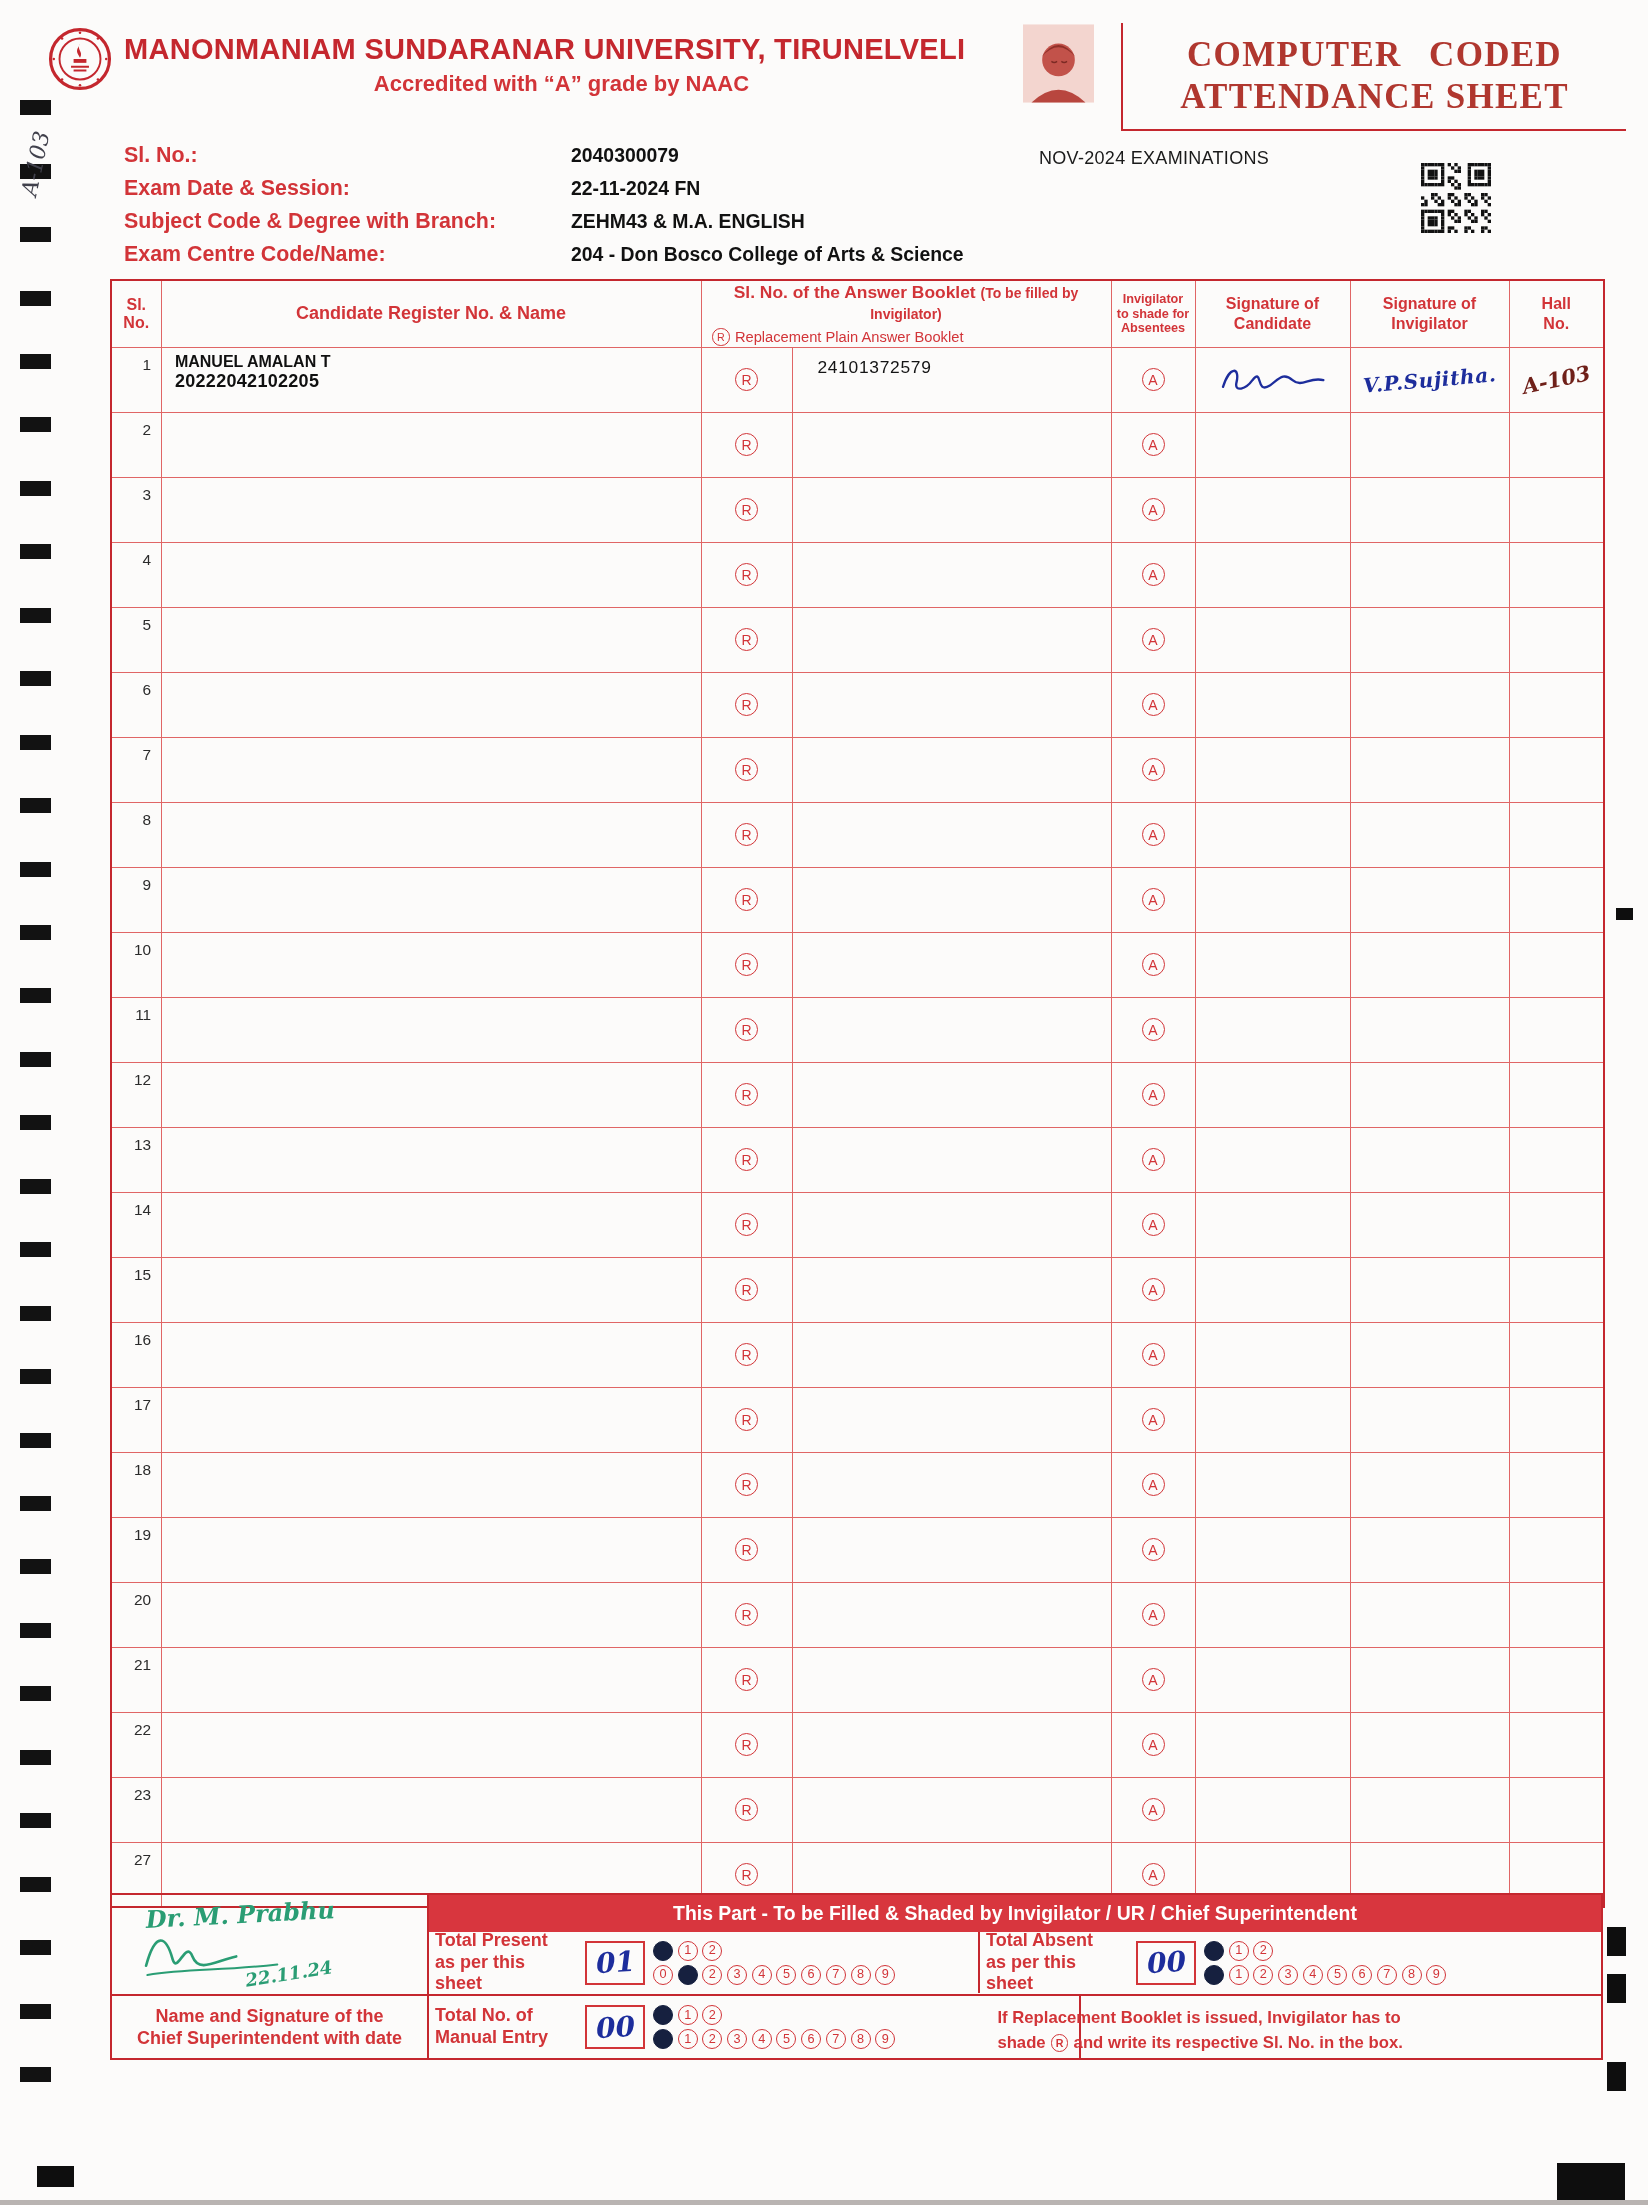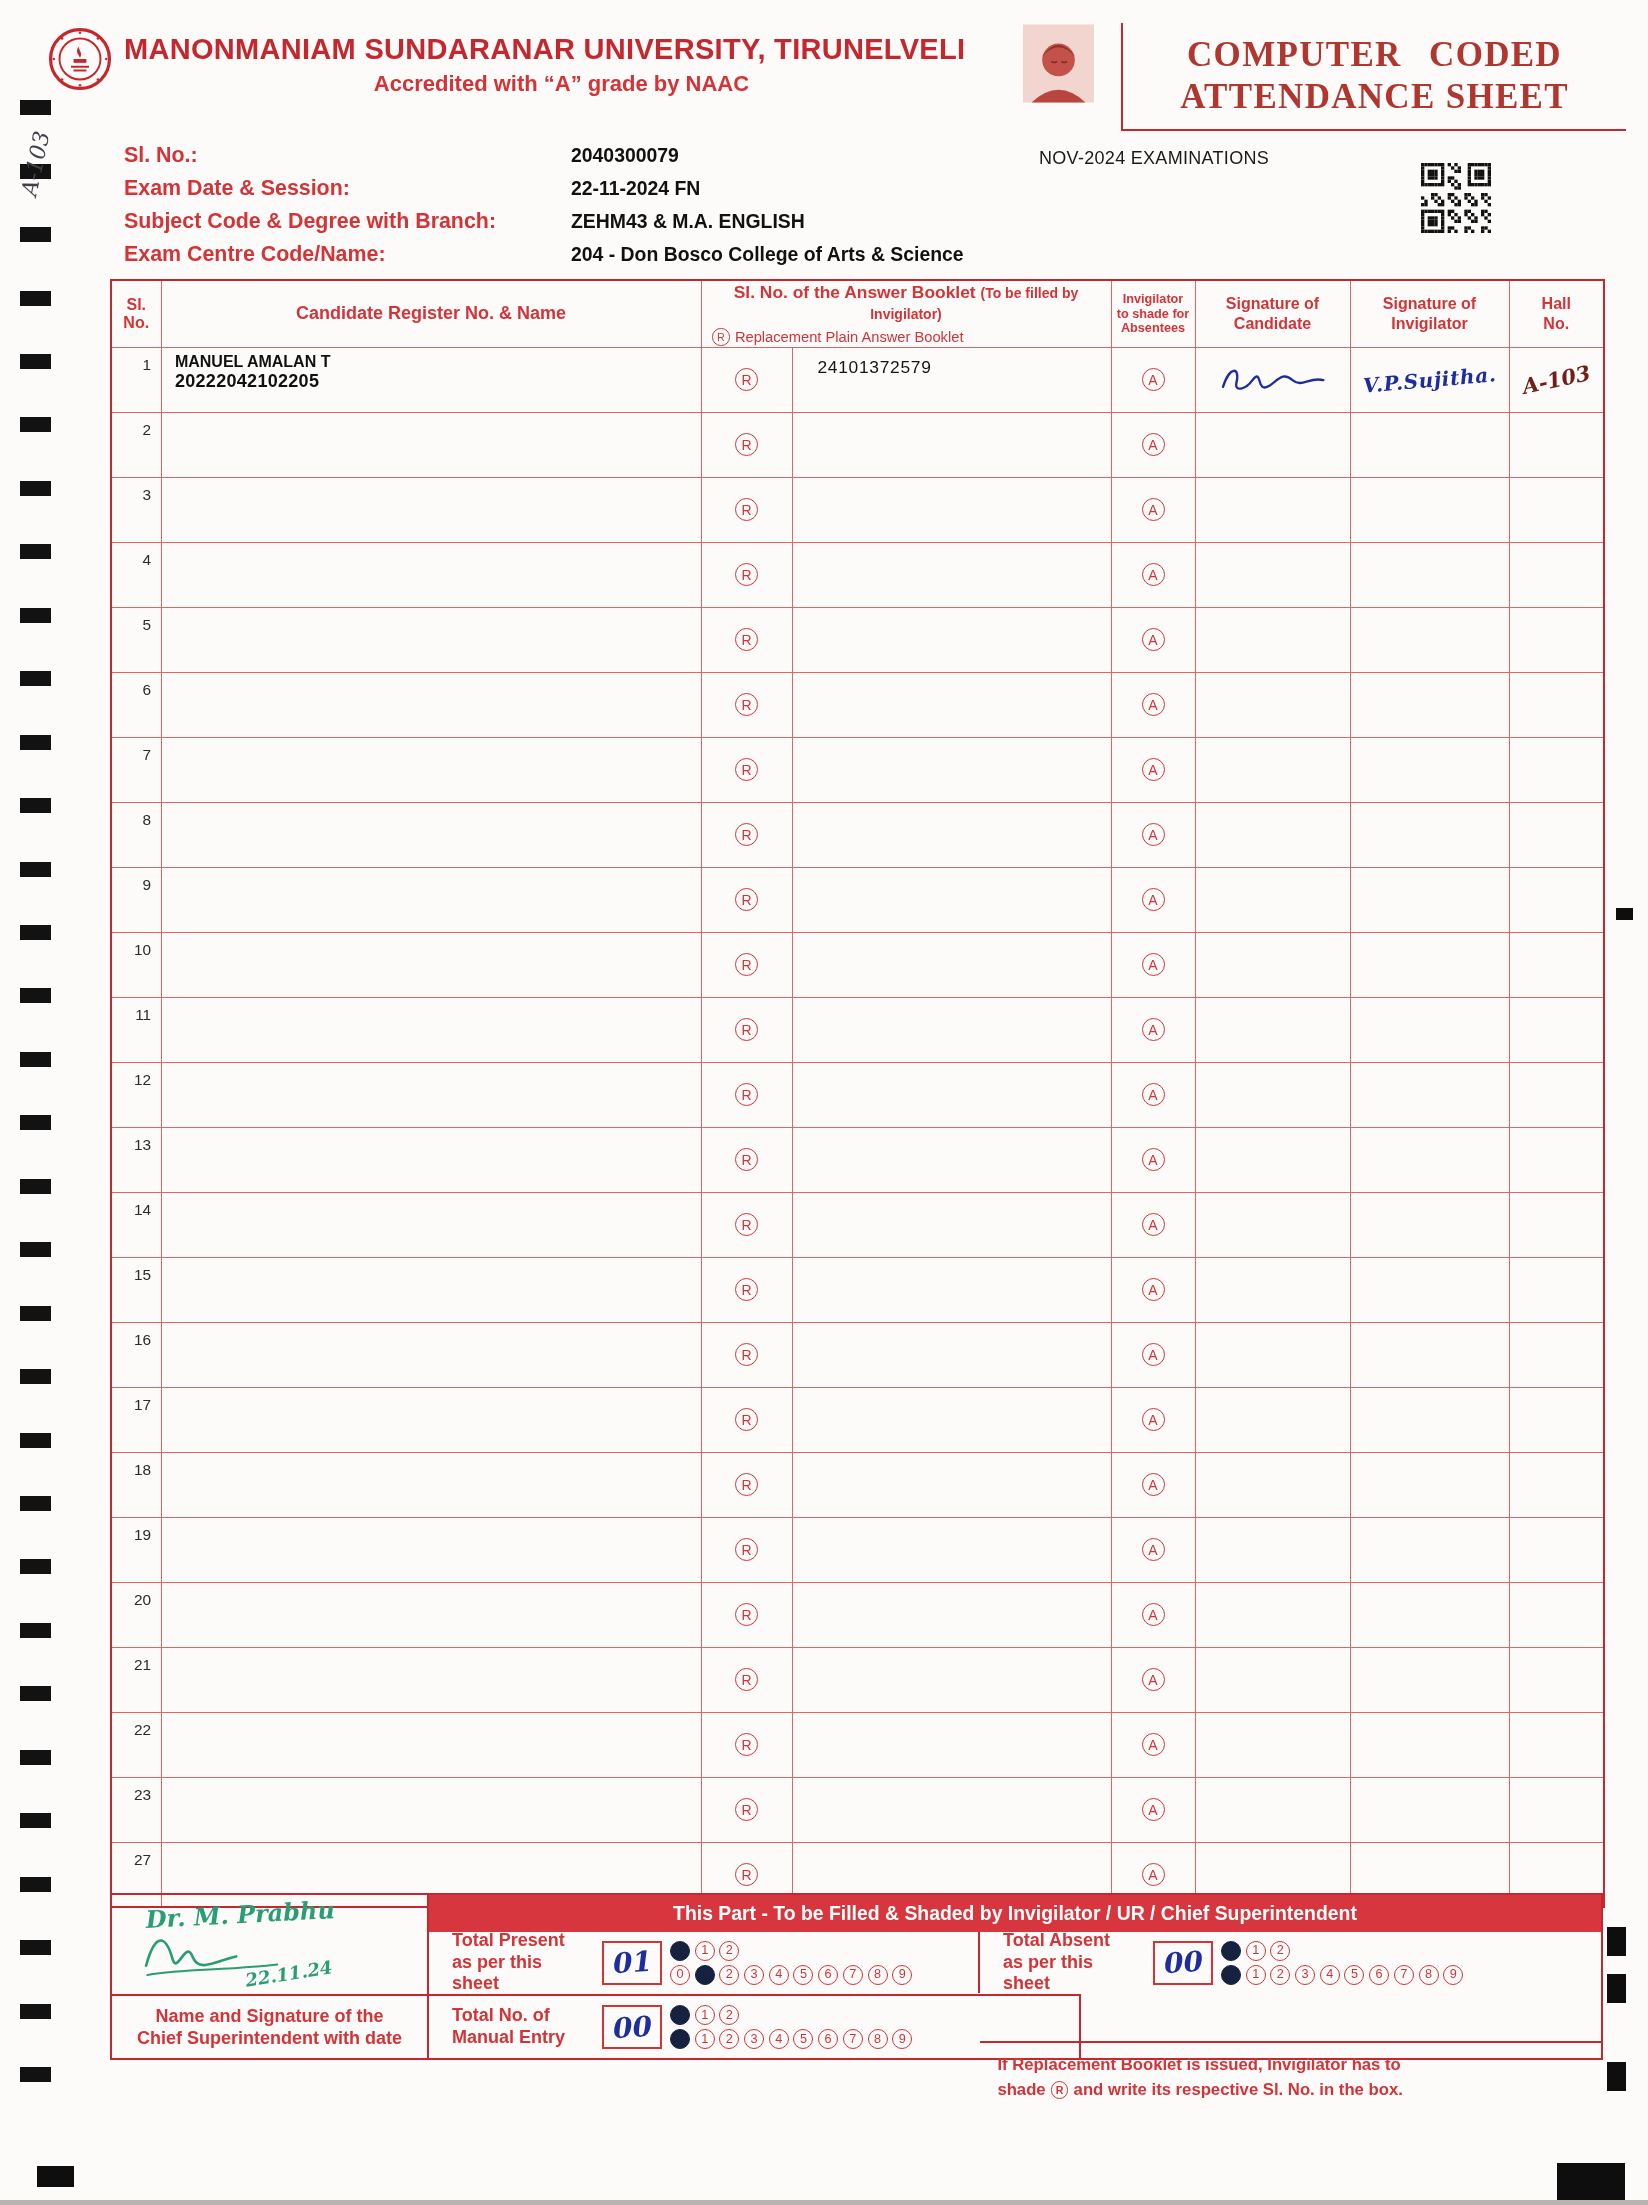--- a/index.html
+++ b/index.html
@@ -104,24 +104,24 @@
   .f-absent{position:absolute;left:868px;top:37px;right:0;height:61px;}
   .f-chief{
     position:absolute;left:0;top:99px;width:317px;bottom:0;
     border-top:2px solid var(--red);border-right:2px solid var(--red);
     display:flex;align-items:center;justify-content:center;text-align:center;
     color:var(--red-text);font-weight:bold;font-size:18px;line-height:1.25;
   }
   .f-manual{position:absolute;left:317px;top:99px;width:652px;bottom:0;border-top:2px solid var(--red);border-right:2px solid var(--red);}
   .f-note{
     position:absolute;left:868px;top:99px;right:0;bottom:0;border-top:2px solid var(--red);
-    color:var(--red-text);font-weight:bold;font-size:16.7px;line-height:1.5;padding:9.4px 5.3px 0 17.4px;margin-top:47px;
+    color:var(--red-text);font-weight:bold;font-size:16.7px;line-height:1.5;padding:9.4px 5.3px 0 17.4px;
   }
   .f-note .nline{display:flex;align-items:center;gap:5.3px;}
-  .tot-sec{display:flex;align-items:center;height:100%;padding-left:23px;gap:8px;}
+  .tot-sec{display:flex;align-items:center;height:100%;padding-left:6px;gap:8px;}
   .tot-label{width:142px;color:var(--red-text);font-weight:bold;font-size:18px;line-height:1.2;}
   .tot-box{width:60px;height:44px;border:2px solid var(--red-text);display:flex;align-items:center;justify-content:center;flex:0 0 auto;}
   .hand-num{
     font-family:"DejaVu Serif", serif;font-style:italic;font-weight:bold;
     font-size:28px;color:var(--ink-blue);transform:rotate(-4deg);
   }
   .bub-col{display:flex;flex-direction:column;gap:4px;}
   .bub-row{display:flex;gap:4.7px;}
   .bub{
     width:20px;height:20px;border-radius:50%;border:1.3px solid var(--red-text);

